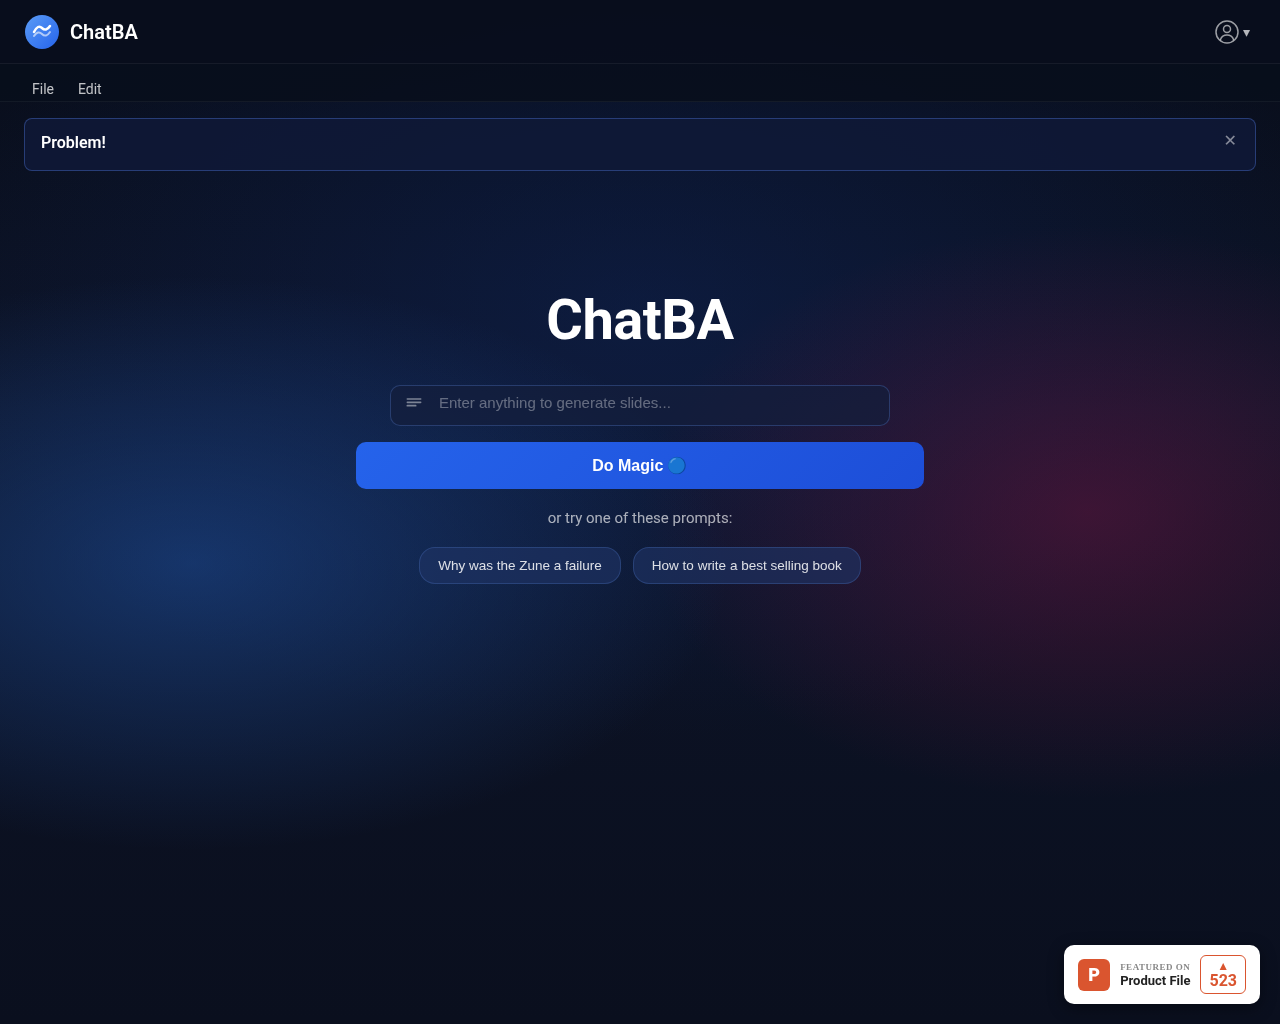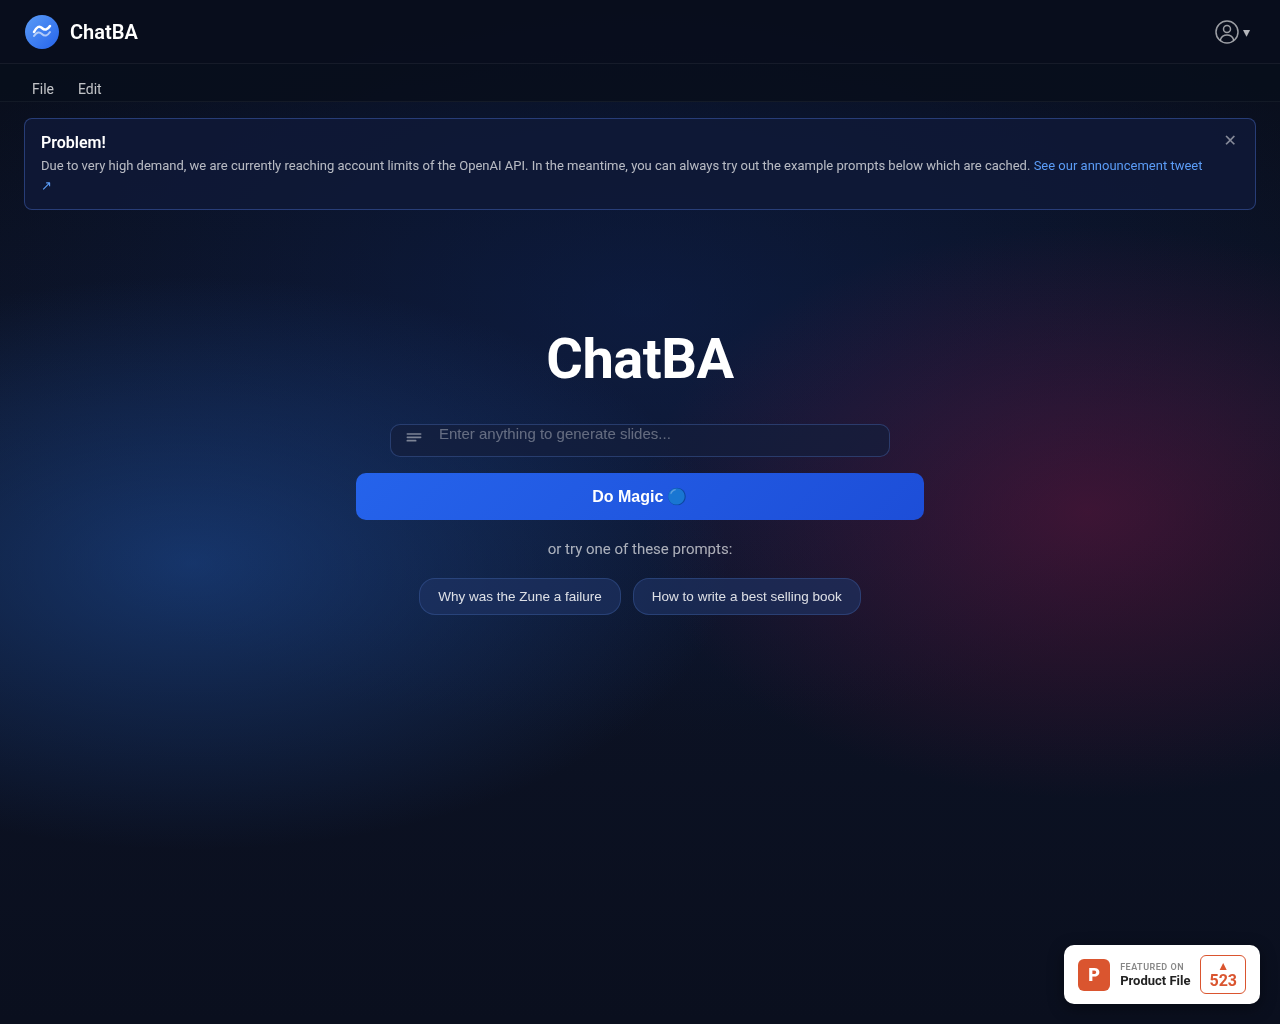--- a/index.html
+++ b/index.html
@@ -165,21 +165,21 @@
       width: 500px;
       position: relative;
       margin-bottom: 16px;
     }
 
     .search-input {
       width: 100%;
       background: rgba(20, 30, 60, 0.7);
       border: 1px solid rgba(80, 120, 200, 0.35);
       border-radius: 10px;
-      padding: 0 16px 14px 48px;
+      padding: 8px 16px 14px 48px;
       font-size: 15px;
       color: rgba(255,255,255,0.5);
       outline: none;
     }
 
     .search-input::placeholder {
       color: rgba(255,255,255,0.35);
     }
 
     .search-icon-wrap {
@@ -270,20 +270,21 @@
       flex-direction: column;
       gap: 1px;
     }
 
     .ph-featured {
       font-size: 9px;
       font-weight: 600;
       color: #888;
       text-transform: uppercase;
       letter-spacing: 0.5px;
+      font-family: Liberation Serif, serif;
     }
 
     .ph-name {
       font-size: 13px;
       font-weight: 700;
       color: #222;
     }
 
     .ph-votes {
       display: flex;
@@ -340,24 +341,20 @@
   </div>
 </nav>
 
 <div class="menubar">
   <div class="menu-item">File</div>
   <div class="menu-item">Edit</div>
 </div>
 
 <div class="alert-banner">
   <div class="alert-title">Problem!</div>
-  <div class="alert-body">
-    <span>Due to very high demand, we are currently reaching account limits of the OpenAI API. In the meantime, you can always try out the example prompts below which are cached.</span>
-    <a class="alert-link" href="#">See our announcement tweet ↗</a>
-  </div>
   <button class="alert-close">✕</button>
 </div>
 
 <div class="main-content">
   <h1 class="main-title">ChatBA</h1>
 
   <div class="search-container">
     <span class="search-icon-wrap">
       <svg width="20" height="20" viewBox="0 0 24 24" fill="none" xmlns="http://www.w3.org/2000/svg">
         <path d="M4 6h16M4 10h16M4 14h10" stroke="rgba(255,255,255,0.45)" stroke-width="2" stroke-linecap="round"></path>

